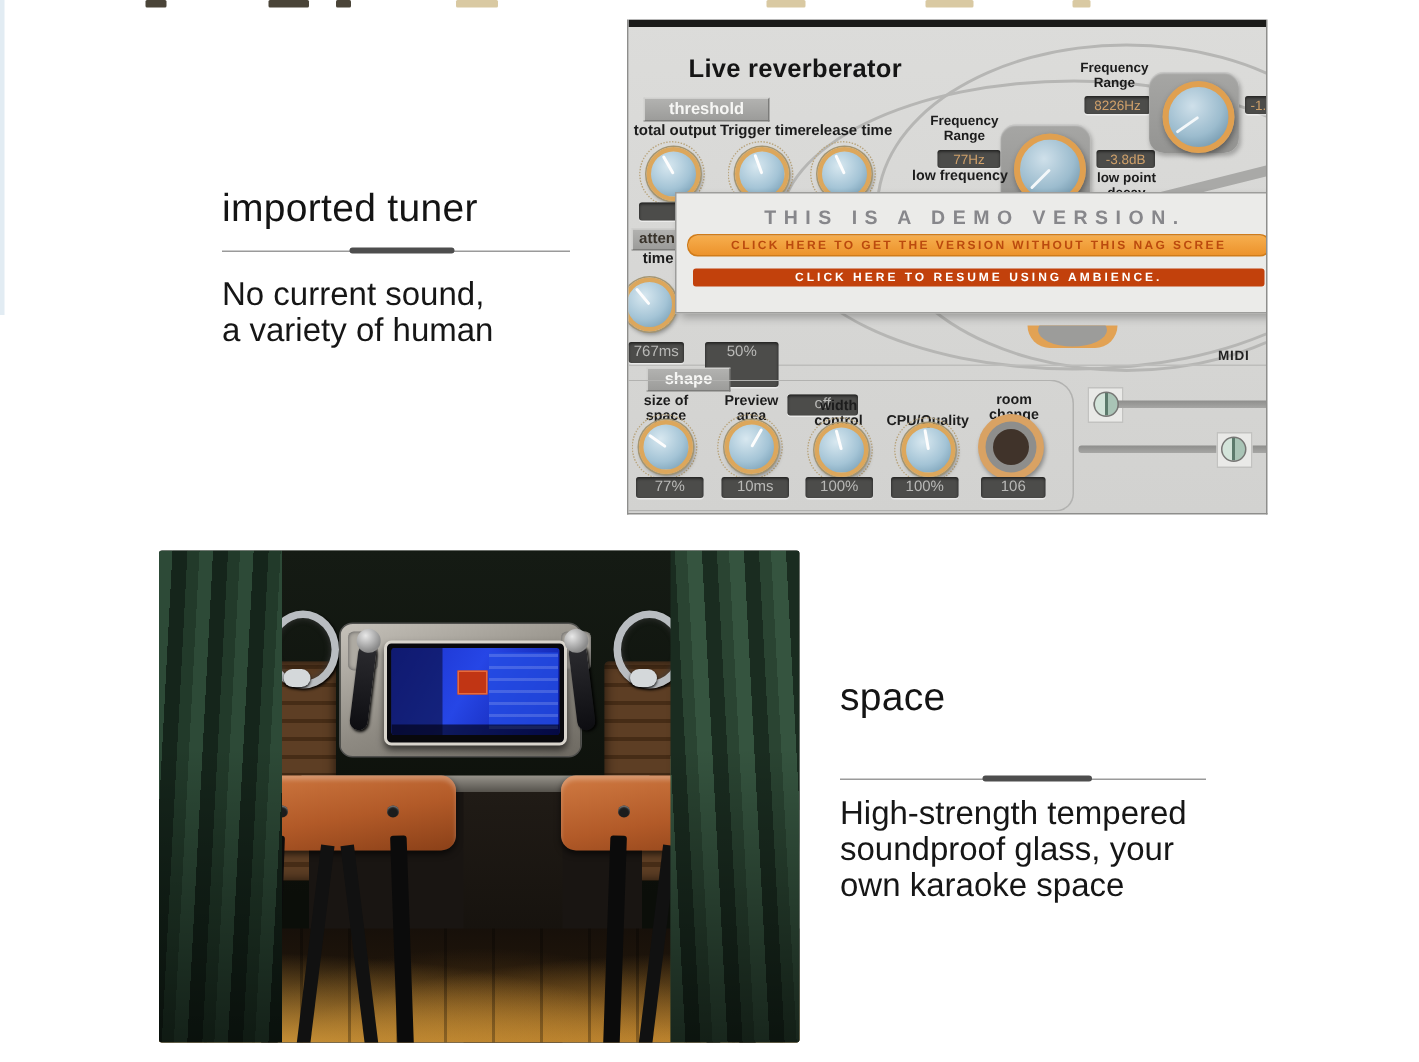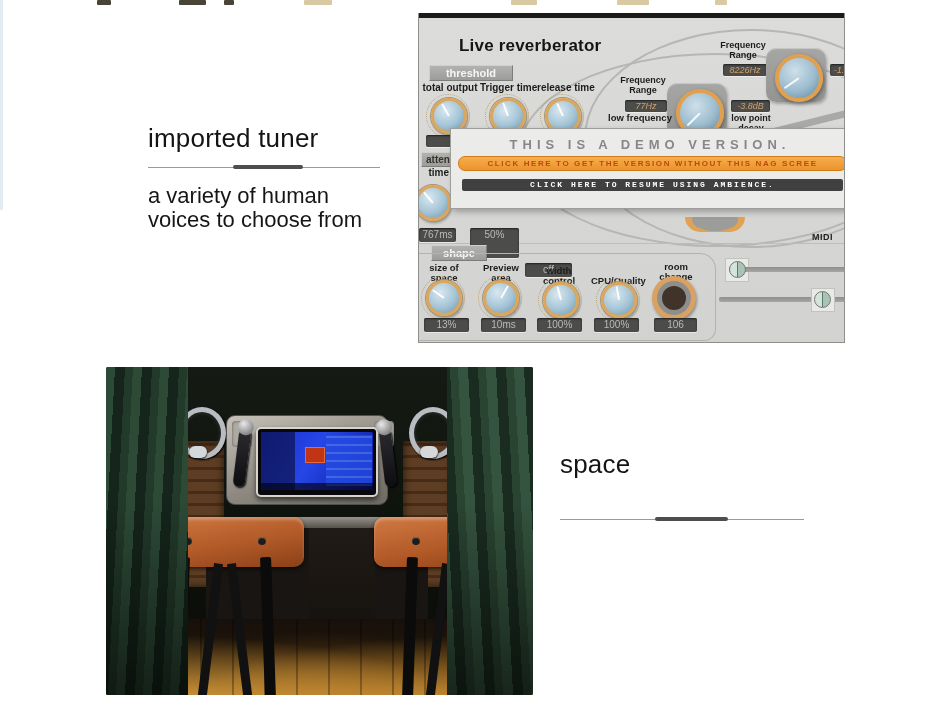--- a/index.html
+++ b/index.html
@@ -28,42 +28,42 @@
   .ptitle{position:absolute;font-size:17px;font-weight:bold;color:#151515;letter-spacing:0.2px;}
   .tab{position:absolute;background:linear-gradient(#b2b2b0,#9c9c9a);color:#f6f6f4;
        font-size:11px;font-weight:bold;text-align:center;
        border-top:1px solid #cfcfcd;border-left:1px solid #cfcfcd;
        border-right:1px solid #7c7c7a;border-bottom:1px solid #7c7c7a;}
   .klabel{position:absolute;font-size:10px;font-weight:bold;color:#1c1c1c;text-align:center;white-space:nowrap;}
   .slabel{position:absolute;font-size:9px;font-weight:bold;color:#1c1c1c;text-align:center;line-height:10px;}
   .vbox{position:absolute;background:#4c4c4a;color:#b9b9b7;font-size:9px;line-height:12px;
         text-align:center;border-radius:2px;box-shadow:inset 0 1px 2px rgba(0,0,0,.6), 0 1px 0 rgba(255,255,255,.5);
         overflow:hidden;white-space:nowrap;}
-  .vbox.amber{color:#cfa06a;font-style:italic;}
+  .vbox.amber{color:#cfa06a;}
   .tickring{position:absolute;border:1px dotted #b9a57e;border-radius:50%;}
   .knob{position:absolute;border-radius:50%;
         background:radial-gradient(circle at 38% 32%, #d8e8f0, #a4c4d6 55%, #7ea4ba 85%);
         border:3px solid #dca75c;box-shadow:0 0 0 1px #a39572, 1px 2px 3px rgba(0,0,0,.35);}
   .knob::after{content:"";position:absolute;left:calc(50% - 1px);top:50%;width:2px;height:46%;
         background:#fdfdfd;transform-origin:top center;transform:rotate(var(--rot,150deg));border-radius:1px;}
   .plate{position:absolute;background:linear-gradient(#a6a6a4,#949492);border-radius:10px;
          box-shadow:inset 0 1px 1px rgba(255,255,255,.4), 1px 2px 3px rgba(0,0,0,.25);}
   .bigknob{position:absolute;border-radius:50%;
         background:radial-gradient(circle at 40% 32%, #cfe0ea, #9cbcce 55%, #6f94aa 88%);
         border:4px solid #e0a050;box-shadow:1px 2px 4px rgba(0,0,0,.4);}
   .bigknob::after{content:"";position:absolute;left:calc(50% - 1px);top:50%;width:2px;height:46%;
         background:#f4f8fa;transform-origin:top center;transform:rotate(var(--rot,40deg));border-radius:1px;}
   .dialog{position:absolute;background:#ebebe9;border:1px solid #9d9d9b;
           box-shadow:3px 3px 6px rgba(0,0,0,.28);}
   .demo-title{position:absolute;width:100%;text-align:center;font-size:13px;font-weight:bold;
           letter-spacing:5px;color:#87878b;}
   .demo-bar{position:absolute;text-align:center;font-weight:bold;white-space:nowrap;overflow:hidden;}
   .demo-bar.orange{background:linear-gradient(#f6ae4e,#ec932c);border:1px solid #d07c1a;border-radius:7px;
           color:#bb4a0e;font-size:8px;letter-spacing:1.6px;line-height:13px;}
-  .demo-bar.blue{background:#404040;border-radius:2px;color:#ffffff;font-size:8px;letter-spacing:2px;line-height:12px;font-family:Liberation Mono, monospace;}
+  .demo-bar.blue{background:#c2410c;border-radius:2px;color:#ffffff;font-size:8px;letter-spacing:2px;line-height:12px;}
   .halfknob{position:absolute;background:#e2a254;border-radius:0 0 30px 30px;overflow:hidden;}
   .halfknob>div{position:absolute;left:7px;top:-8px;width:46px;height:22px;border-radius:50%;background:#9c9c9a;}
   .midi{position:absolute;font-size:9px;font-weight:bold;color:#222;letter-spacing:0.5px;}
   .groupline{position:absolute;border:1px solid #b2b2b0;border-left:none;border-radius:0 16px 12px 0;}
   .hline{position:absolute;height:1px;background:#bdbdbb;}
   .roomknob{position:absolute;border-radius:50%;background:#d9a263;box-shadow:1px 2px 3px rgba(0,0,0,.35);}
   .roomknob .mid{position:absolute;left:5px;top:5px;right:5px;bottom:5px;border-radius:50%;background:#8e8e8c;}
   .roomknob .core{position:absolute;left:10px;top:10px;right:10px;bottom:10px;border-radius:50%;background:#40332a;}
   .strack{position:absolute;height:5px;background:linear-gradient(#8e8e8c,#a6a6a4);border-radius:2px;}
   .splate{position:absolute;background:#e9e9e7;border:1px solid #c2c2c0;}
@@ -149,22 +149,22 @@
     <div class="mark tan" style="left:511px;width:26px;"></div>
     <div class="mark tan" style="left:617px;width:32px;"></div>
     <div class="mark tan" style="left:715px;width:12px;"></div>
     <div class="edge-strip"></div>
   </div>
 
   <div class="headline" style="left:148px;top:124px;">imported tuner</div>
   <div class="rule" style="left:148px;top:167px;width:232px;"></div>
   <div class="rule-thick" style="left:233px;top:165px;width:70px;"></div>
   <div class="bodytext" style="left:148px;top:184px;">
+    <div>No current sound,</div>
     <div>a variety of human</div>
-    <div>voices to choose from</div>
   </div>
 
   <div class="plugin">
     <div class="plugin-topbar"></div>
 
     <div class="ellipse" style="left:165px;top:16px;width:330px;height:215px;"></div>
     <div class="ellipse" style="left:100px;top:40px;width:390px;height:190px;"></div>
     <div class="diag" style="left:350px;top:105px;width:90px;height:7px;transform:rotate(-14deg);"></div>
     <div class="diag" style="left:378px;top:122px;width:19px;height:7px;background:#e8953a;"></div>
     <div class="hline" style="left:0;top:230px;width:427px;"></div>
@@ -237,21 +237,21 @@
     <div class="knob" style="left:64px;top:267px;width:30px;height:30px;--rot:-150deg;"></div>
     <div class="tickring" style="left:119px;top:265px;width:42px;height:42px;"></div>
     <div class="knob" style="left:124px;top:269px;width:30px;height:30px;--rot:165deg;"></div>
     <div class="tickring" style="left:177px;top:265px;width:42px;height:42px;"></div>
     <div class="knob" style="left:182px;top:269px;width:30px;height:30px;--rot:170deg;"></div>
     <div class="roomknob" style="left:233px;top:263px;width:44px;height:44px;">
       <div class="mid"></div>
       <div class="core"></div>
     </div>
 
-    <div class="vbox" style="left:5px;top:305px;width:45px;height:14px;line-height:14px;font-size:10px;">13%</div>
+    <div class="vbox" style="left:5px;top:305px;width:45px;height:14px;line-height:14px;font-size:10px;">77%</div>
     <div class="vbox" style="left:62px;top:305px;width:45px;height:14px;line-height:14px;font-size:10px;">10ms</div>
     <div class="vbox" style="left:118px;top:305px;width:45px;height:14px;line-height:14px;font-size:10px;">100%</div>
     <div class="vbox" style="left:175px;top:305px;width:45px;height:14px;line-height:14px;font-size:10px;">100%</div>
     <div class="vbox" style="left:235px;top:305px;width:43px;height:14px;line-height:14px;font-size:10px;">106</div>
 
     <div class="splate" style="left:306px;top:245px;width:22px;height:22px;"></div>
     <div class="strack" style="left:310px;top:254px;width:117px;"></div>
     <div class="shandle" style="left:310px;top:248px;"></div>
     <div class="strack" style="left:300px;top:284px;width:127px;"></div>
     <div class="splate" style="left:392px;top:275px;width:22px;height:22px;"></div>
@@ -313,14 +313,19 @@
 
     <div class="curtain left"></div>
     <div class="curtain right"></div>
   </div>
 
   <div class="headline" style="left:560px;top:450px;">
     <div>space</div>
   </div>
   <div class="rule" style="left:560px;top:519px;width:244px;"></div>
   <div class="rule-thick" style="left:655px;top:517px;width:73px;"></div>
+  <div class="bodytext" style="left:560px;top:530px;">
+    <div>High-strength tempered</div>
+    <div>soundproof glass, your</div>
+    <div>own karaoke space</div>
+  </div>
 
 </div>
 
 </body></html>

